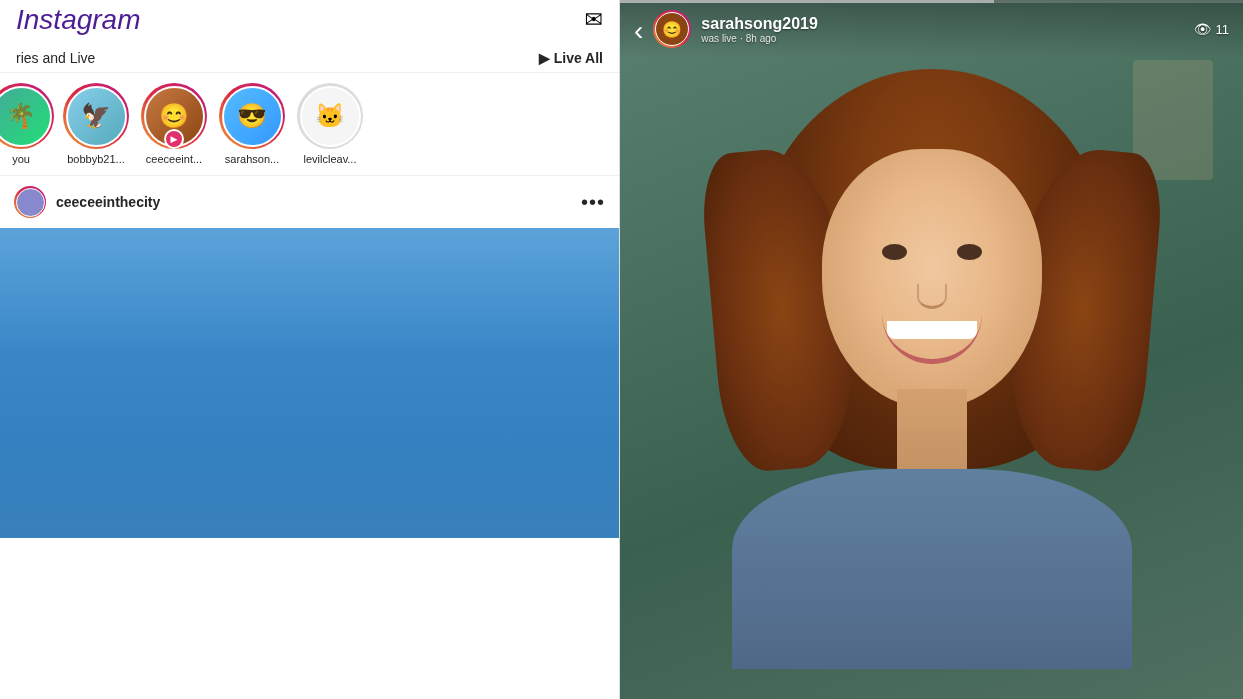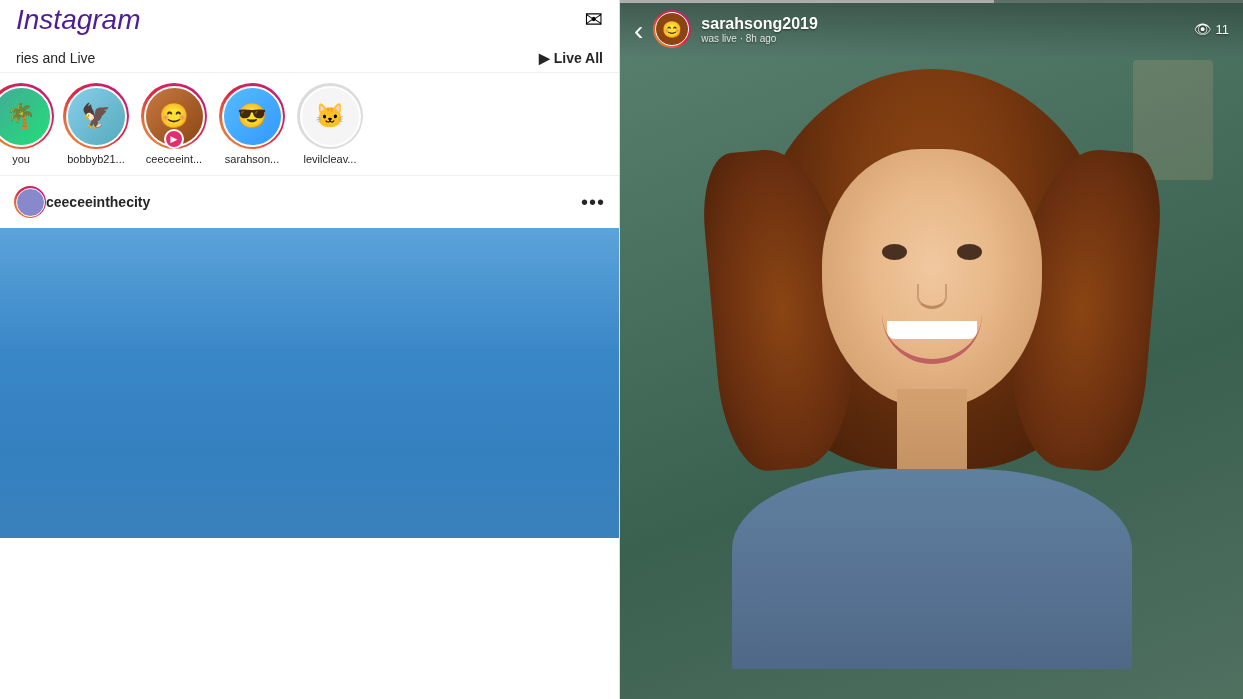--- a/index.html
+++ b/index.html
@@ -197,20 +197,21 @@
     
     .post-header {
       display: flex;
       justify-content: space-between;
       align-items: center;
       padding: 10px 14px;
     }
     .post-user-info {
       display: flex;
       align-items: center;
+      gap: 10px;
       justify-content: center;
     }
     .post-avatar {
       width: 32px;
       height: 32px;
       border-radius: 50%;
       background: linear-gradient(45deg, #f09433, #e6683c, #dc2743, #cc2366, #bc1888);
       padding: 1.5px;
     }
     .post-avatar-inner {

